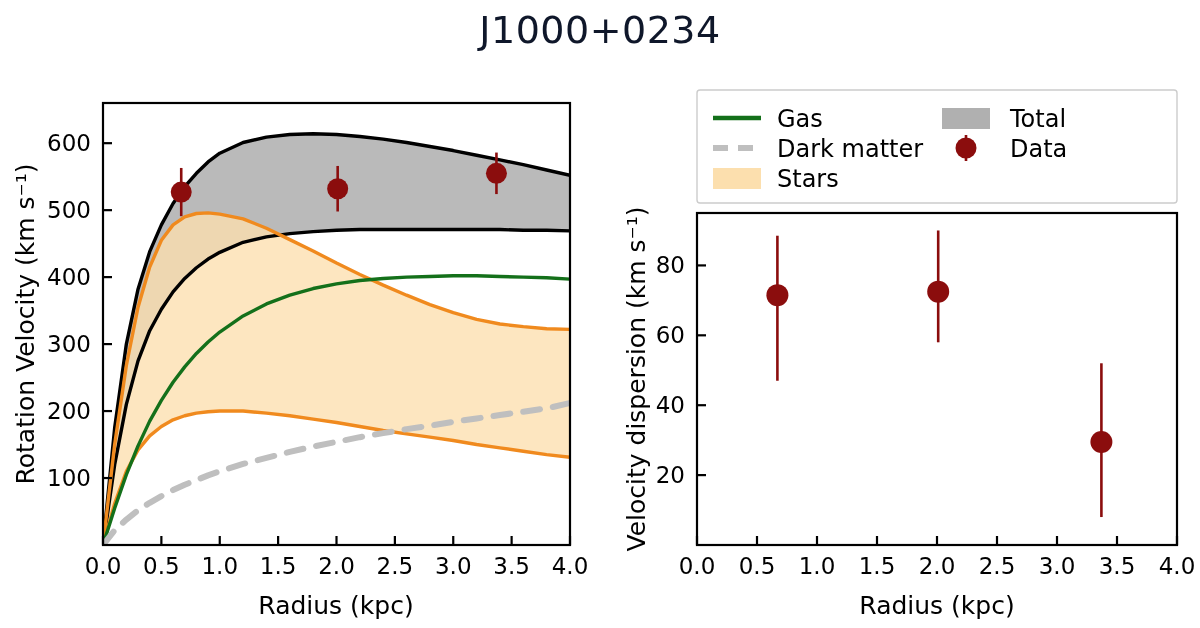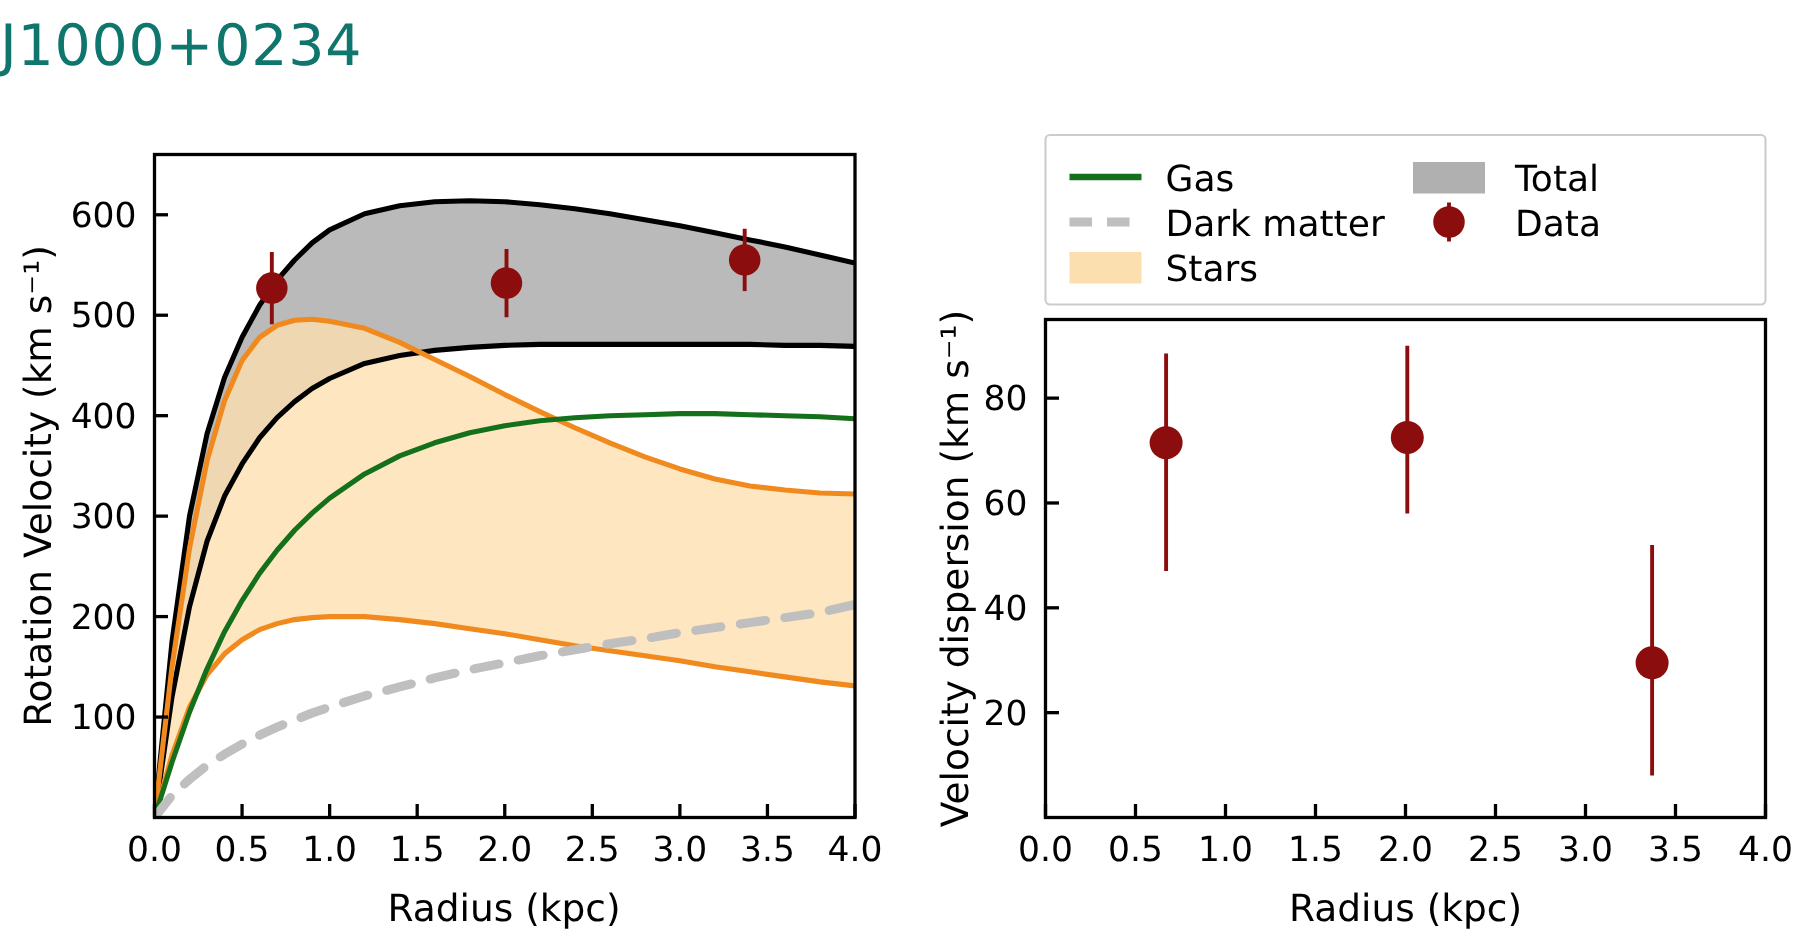--- a/index.html
+++ b/index.html
@@ -1,18 +1,18 @@
 <!DOCTYPE html>
 <html><head>
 <meta charset="utf-8">
 <style>
   html,body{margin:0;padding:0;}
   body{width:1200px;height:628px;background:#ffffff;font-family:"DejaVu Sans",sans-serif;overflow:hidden;position:relative;}
   #fig{position:absolute;left:0;top:0;width:1200px;height:628px;}
-  .ttl{position:absolute;left:0;top:8px;width:1200px;text-align:left;font-size:38px;color:#0f766e;letter-spacing:0.5px;}
+  .ttl{position:absolute;left:0;top:8px;width:1200px;text-align:center;font-size:38px;color:#0f172a;letter-spacing:0.5px;}
   svg{position:absolute;left:0;top:0;}
   text{font-family:"DejaVu Sans",sans-serif;fill:#000;}
   .tick{font-size:23px;}
   .axlab{font-size:25px;}
   .leg{font-size:24px;}
 </style>
 </head>
 <body>
 
 <div id="fig">

